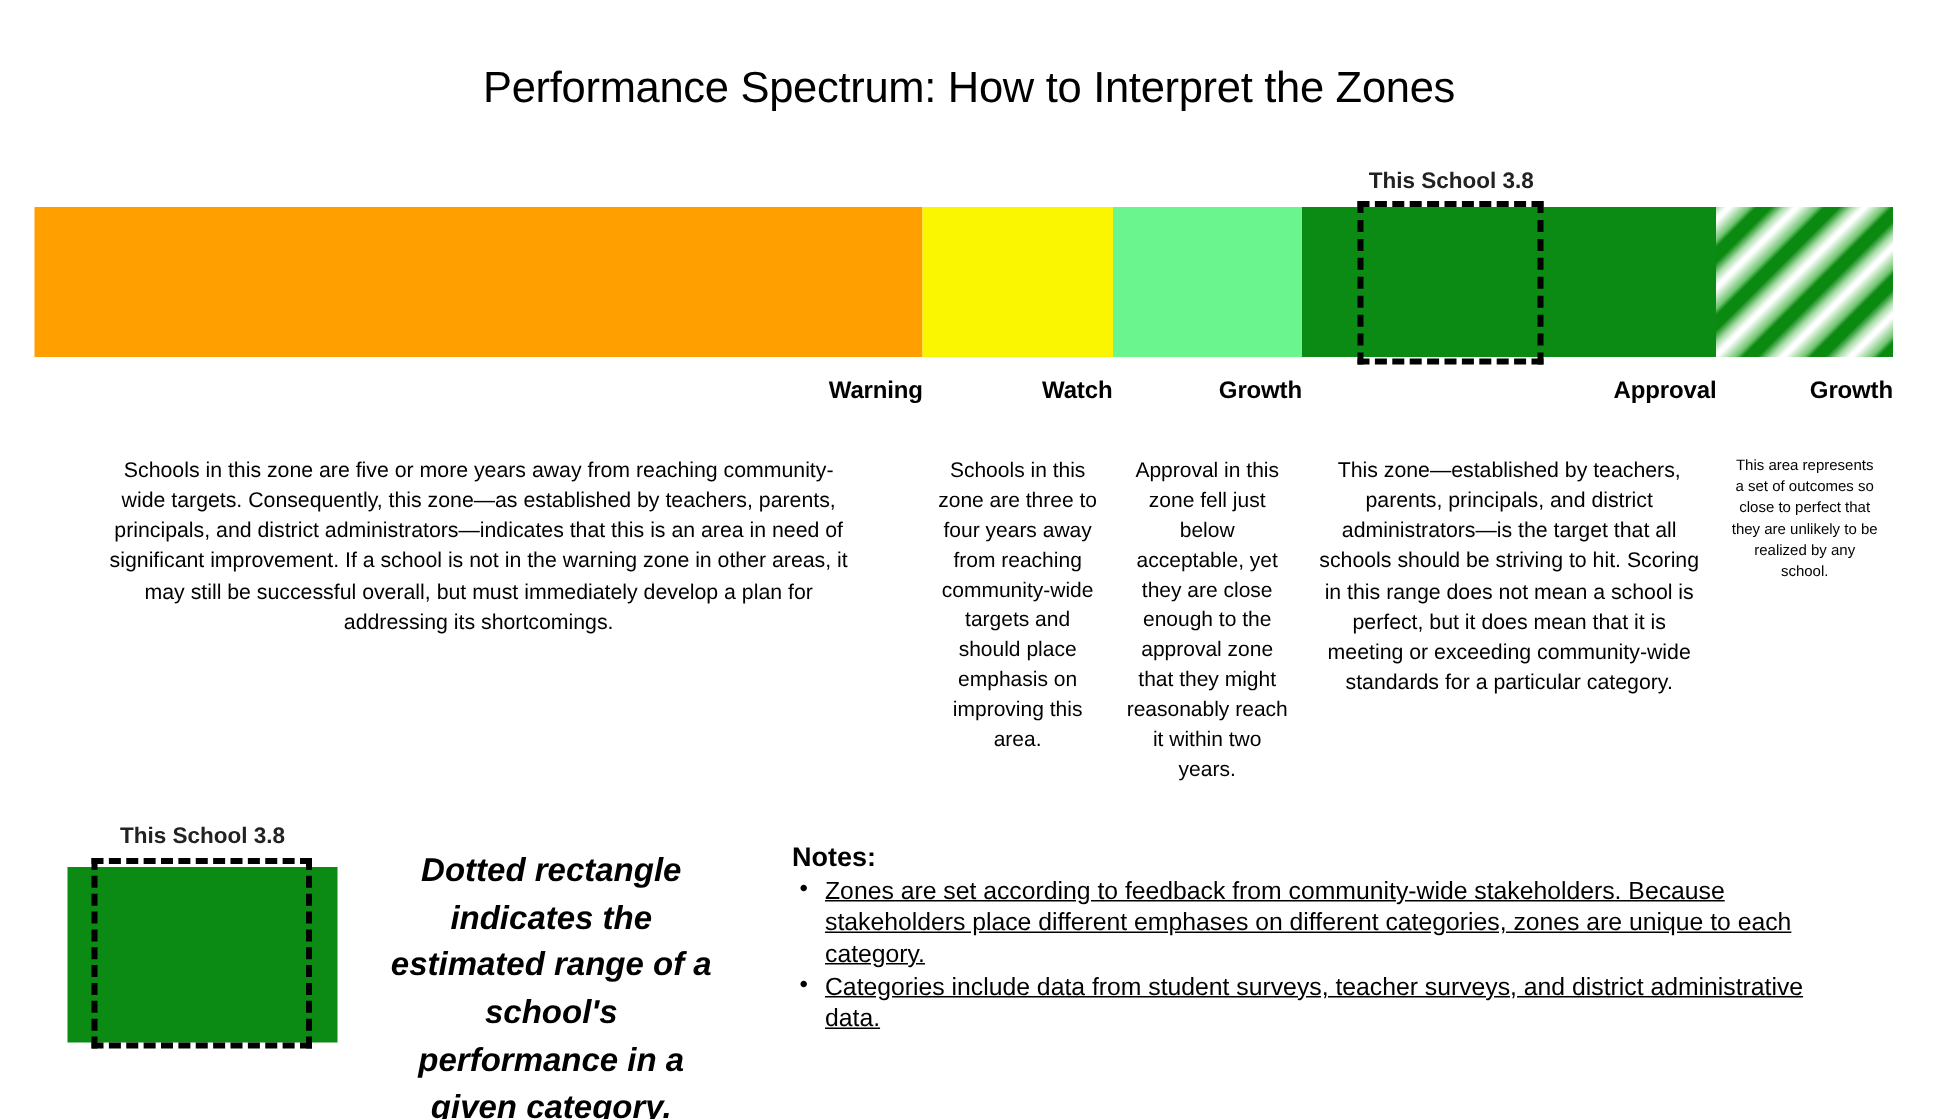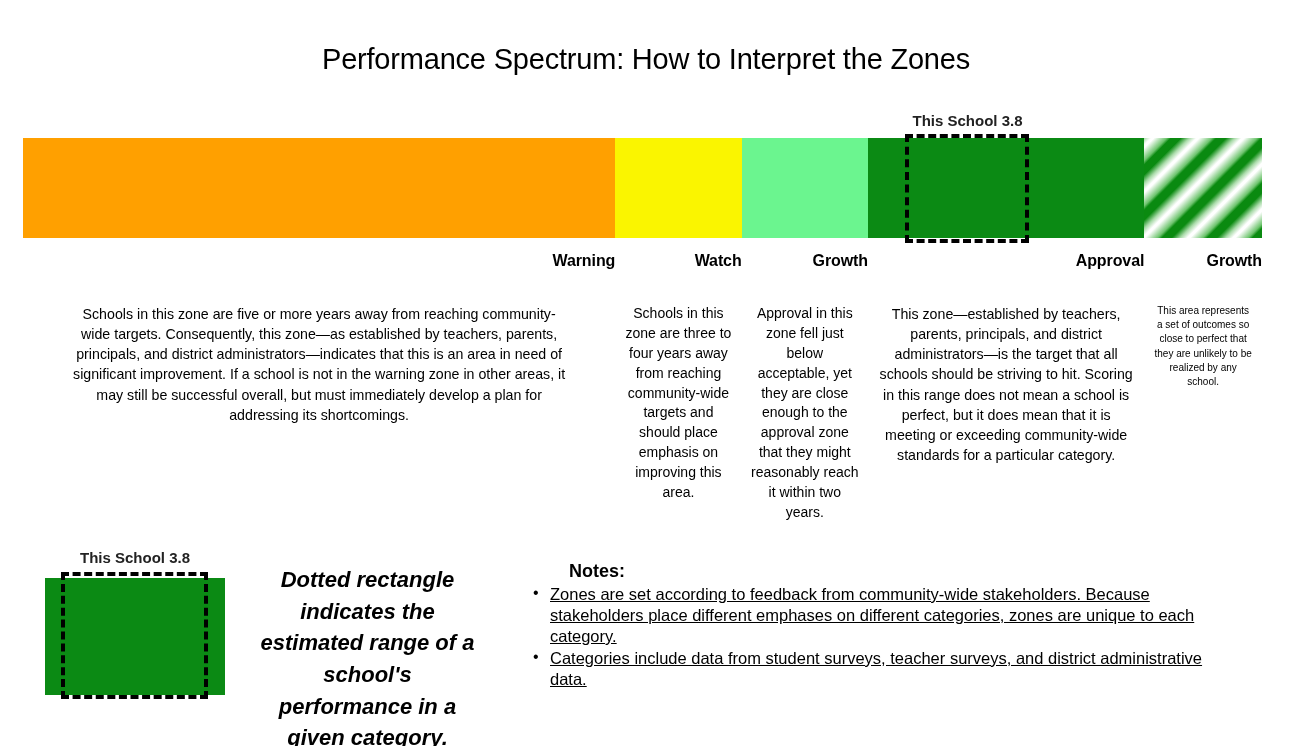--- a/index.html
+++ b/index.html
@@ -64,21 +64,21 @@
     position:absolute;left:30px;top:549px;width:210px;text-align:center;
     font-size:15px;font-weight:bold;color:#222;
   }
   #legend-caption{
     position:absolute;left:255px;top:564px;width:225px;text-align:center;
     font-size:22px;font-style:italic;font-weight:bold;line-height:1.44;
   }
 
   
   #notes{position:absolute;left:528px;top:561px;width:700px;}
-  #notes-heading{font-size:18px;font-weight:bold;margin-bottom:2px;margin-left:41px;}
+  #notes-heading{font-size:18px;font-weight:bold;margin-bottom:2px;}
   #notes-list{margin:0;padding:0;list-style:none;text-decoration:underline;}
   #notes-list li{
     position:relative;padding-left:22px;font-size:16.5px;line-height:1.27;
     margin-bottom:1px;
   }
   #notes-list li:before{
     content:"\2022";position:absolute;left:5px;top:-1px;font-size:16px;
   }
 </style>
 </head>

